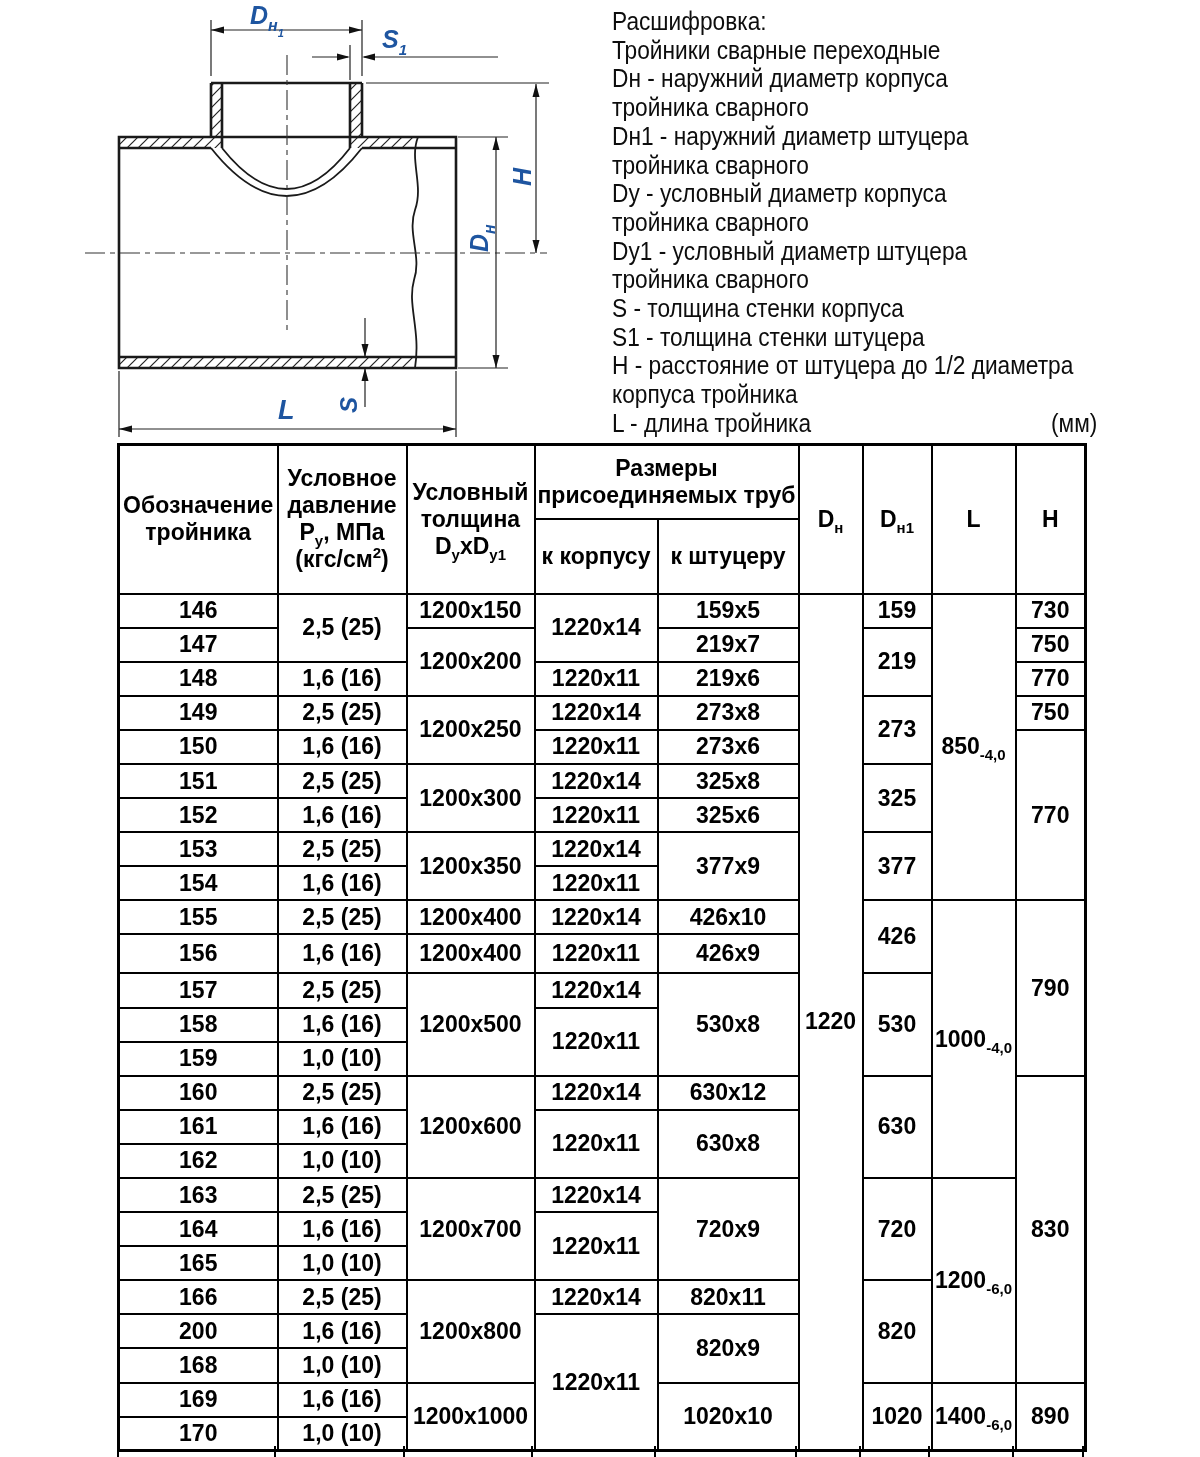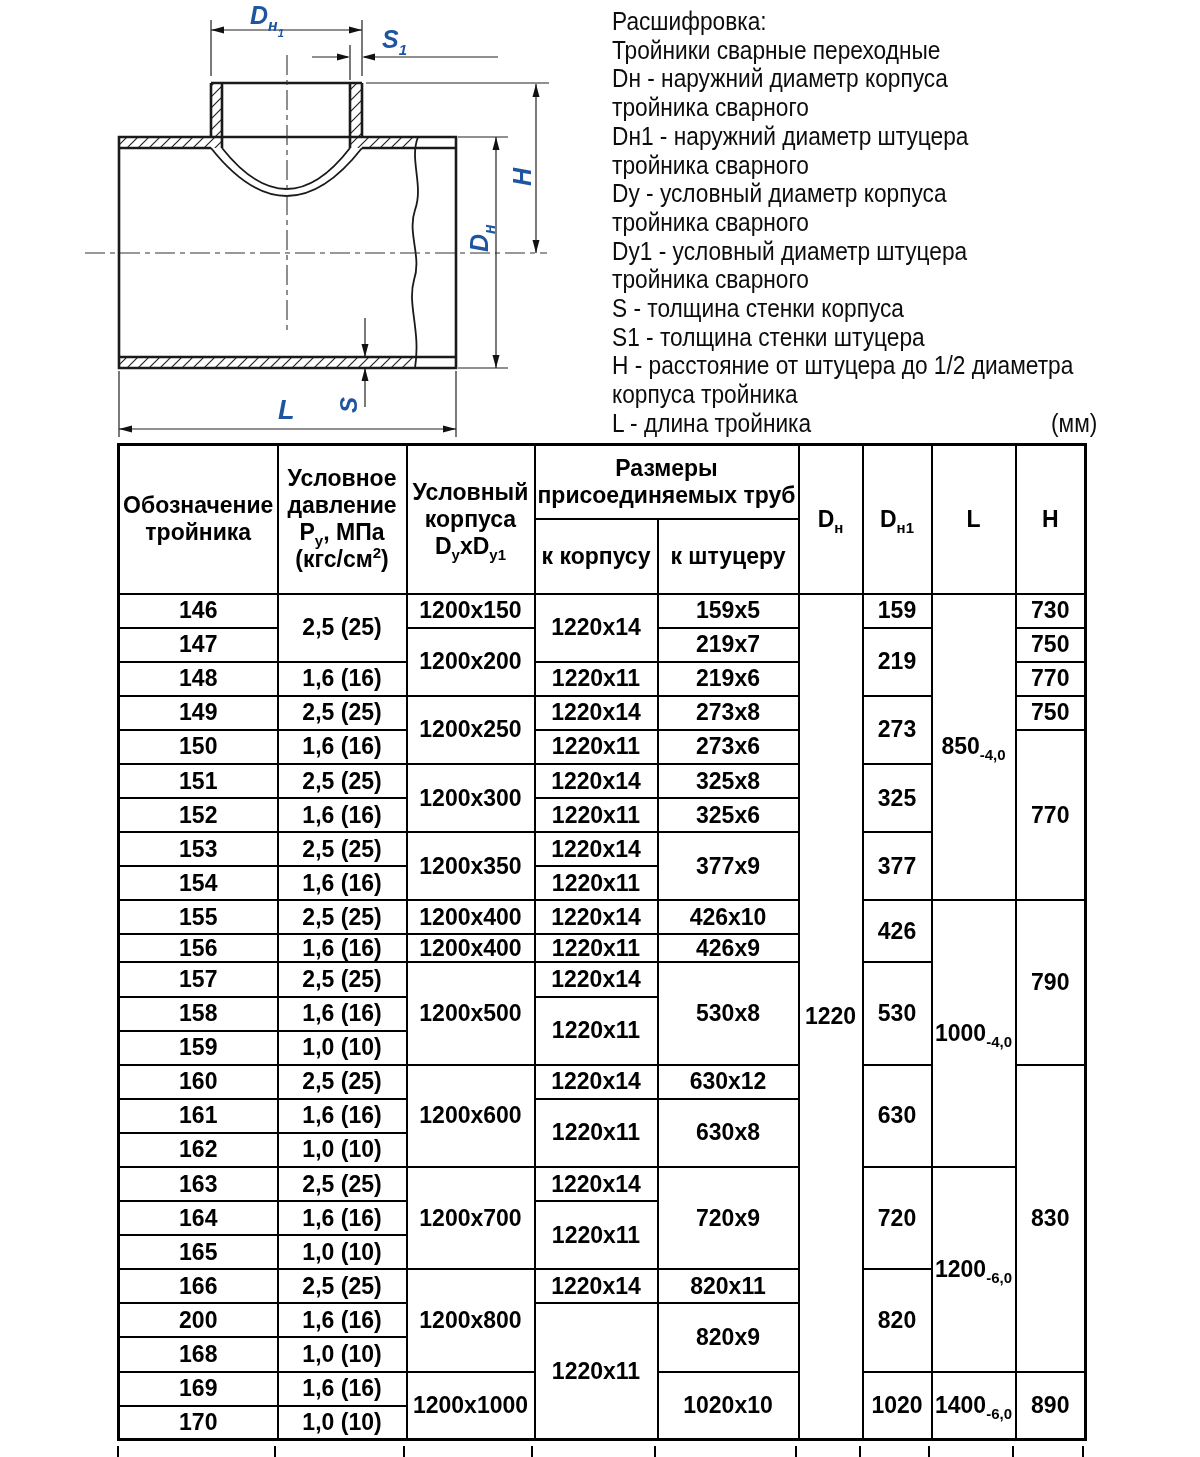--- a/index.html
+++ b/index.html
@@ -140,21 +140,21 @@
         <span>тройника</span>
       </th>
       <th rowspan="2">
         <span>Условное</span><br>
         <span>давление</span><br>
         <span>P</span><sub>у</sub><span>, МПа</span><br>
         <span>(кгс/см</span><sup>2</sup><span>)</span>
       </th>
       <th rowspan="2">
         <span>Условный</span><br>
-        <span>корпуса</span><br>
+        <span>толщина</span><br>
         <span>D</span><sub>у</sub><span>x</span><span>D</span><sub>у1</sub>
       </th>
       <th colspan="2">
         <span>Размеры</span><br>
         <span>присоединяемых труб</span>
       </th>
       <th rowspan="2"><span>D</span><sub>н</sub></th>
       <th rowspan="2"><span>D</span><sub>н1</sub></th>
       <th rowspan="2">L</th>
       <th rowspan="2">H</th>
@@ -236,21 +236,21 @@
       <tr style="height: 34.1px;">
         <td><span>155</span></td>
         <td><span>2,5 (25)</span></td>
         <td><span>1200x400</span></td>
         <td><span>1220x14</span></td>
         <td><span>426x10</span></td>
         <td rowspan="2"><span>426</span></td>
         <td rowspan="8"><span>1000</span><sub class="tol">-4,0</sub></td>
         <td rowspan="5"><span>790</span></td>
       </tr>
-      <tr style="height: 28px; padding-left: 10px;">
+      <tr style="height: 39px; padding-left: 10px;">
         <td><span>156</span></td>
         <td><span>1,6 (16)</span></td>
         <td><span>1200x400</span></td>
         <td><span>1220x11</span></td>
         <td><span>426x9</span></td>
       </tr>
       <tr style="height: 34.1px;">
         <td><span>157</span></td>
         <td><span>2,5 (25)</span></td>
         <td rowspan="3"><span>1200x500</span></td>

